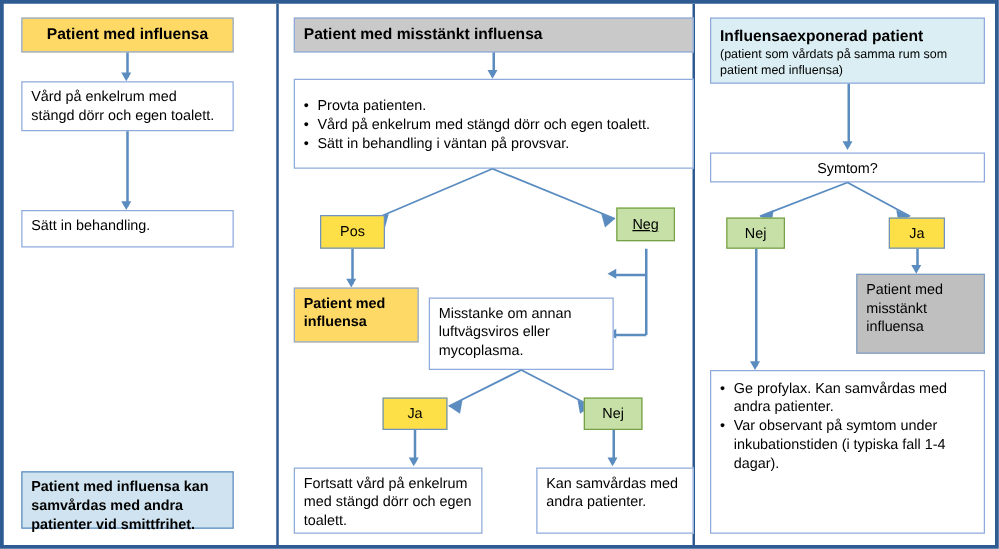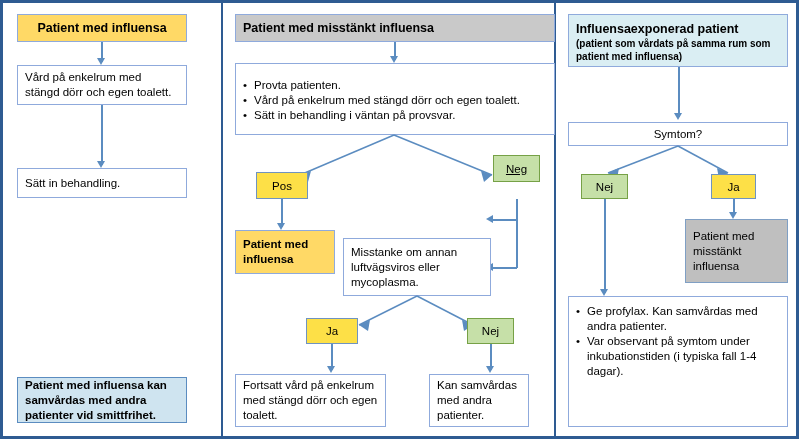--- a/index.html
+++ b/index.html
@@ -25,21 +25,21 @@
   .node {
     position: absolute;
     border: 1px solid #8faadc;
     background: #ffffff;
     color: #000000;
     font-size: 11.5px;
     line-height: 15px;
     padding: 5px 7px;
     display: flex;
     flex-direction: column;
-    justify-content: center;
+    justify-content: flex-start;
   }
   .node.center { align-items: center; text-align: center; }
   .node.bold { font-weight: bold; }
 
   .yellow { background: #ffd966; border: 1px solid #8faadc; font-weight: bold; }
   .grey   { background: #c9c9c9; border: 1px solid #8faadc; }
   .grey-dark { background: #bfbfbf; border: 1px solid #7f9fc4; }
   .lblue  { background: #daeef3; border: 1px solid #8faadc; font-weight: bold; }
   .lblue2 { background: #cfe4f0; border: 1px solid #5b8cc0; font-weight: bold; }
 
@@ -152,21 +152,21 @@
     <line x1="391" y1="132" x2="297" y2="172" stroke="#5b8cc0" stroke-width="1.5"></line>
     <polygon points="297,172 308,168 305,179" fill="#5b8cc0"></polygon>
     <line x1="391" y1="132" x2="489" y2="172" stroke="#5b8cc0" stroke-width="1.5"></line>
     <polygon points="489,172 478,168 481,179" fill="#5b8cc0"></polygon>
   </svg>
 
   <div class="pill pos" style="left:253px; top:169px; width:52px; height:27px;">
     <span>Pos</span>
   </div>
 
-  <div class="pill neg" style="left:490px; top:152px; width:47px; height:27px;text-decoration:underline;">
+  <div class="pill neg" style="left:490px; top:163px; width:47px; height:27px;text-decoration:underline;">
     <span>Neg</span>
   </div>
 
   <div class="vline" style="left:278px; top:196px; height:28px;"></div>
   <div class="arrow-d" style="left:274px; top:220px;"></div>
 
   <div class="node yellow" style="left:232px; top:227px; width:100px; height:44px; font-size:11.5px;">
     <span>Patient med influensa</span>
   </div>
 
@@ -199,27 +199,27 @@
   <div class="vline" style="left:328px; top:341px; height:26px;"></div>
   <div class="arrow-d" style="left:324px; top:363px;"></div>
 
   <div class="vline" style="left:487px; top:341px; height:26px;"></div>
   <div class="arrow-d" style="left:483px; top:363px;"></div>
 
   <div class="node" style="left:232px; top:371px; width:151px; height:53px;">
     <span>Fortsatt vård på enkelrum med stängd dörr och egen toalett.</span>
   </div>
 
-  <div class="node" style="left:426px; top:371px; width:100px; height:53px;">
+  <div class="node" style="left:426px; top:371px; width:126px; height:53px;">
     <span>Kan samvårdas med andra patienter.</span>
   </div>
 
   <div class="node lblue" style="left:565px; top:11px; width:220px; height:53px; justify-content:flex-start; padding-top:6px;">
     <span style="font-size:12.5px; font-weight:bold; line-height:16px;">Influensaexponerad patient</span>
-    <span style="font-size:10px; font-weight:bold; line-height:13px;">(patient som vårdats på samma rum som patient med influensa)</span>
+    <span style="font-size:10px; font-weight:normal; line-height:13px;">(patient som vårdats på samma rum som patient med influensa)</span>
   </div>
 
   <div class="vline" style="left:675px; top:64px; height:50px;"></div>
   <div class="arrow-d" style="left:671px; top:110px;"></div>
 
   <div class="node center" style="left:565px; top:119px; width:220px; height:24px;">
     <span>Symtom?</span>
   </div>
 
   <svg class="diag" style="left:0; top:0; width:799px; height:439px; pointer-events:none;">

